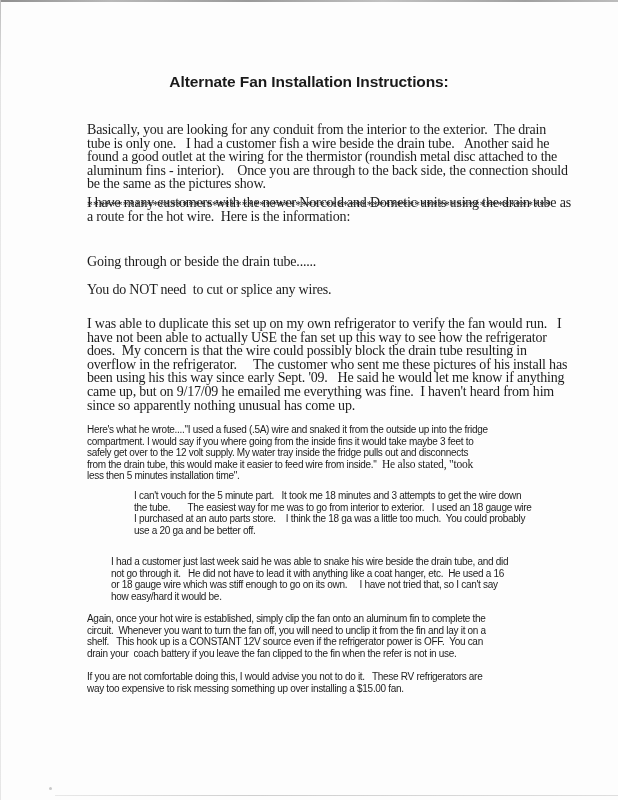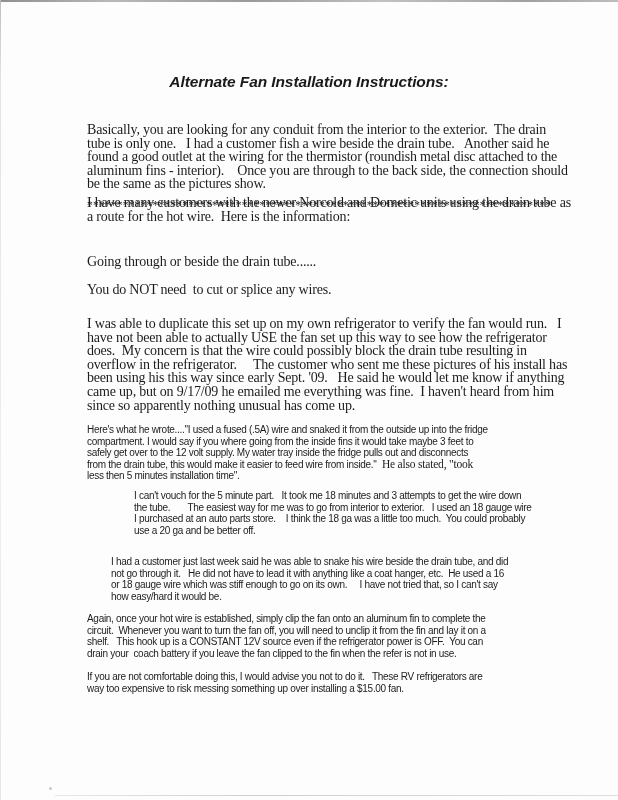--- a/index.html
+++ b/index.html
@@ -44,21 +44,20 @@
   }
   .doc-title {
     position: absolute;
     top: 73px; left: 0; right: 0;
     text-align: center;
     font-family: "Liberation Sans", sans-serif;
     font-weight: bold;
     font-size: 15.5px;
     letter-spacing: -0.1px;
     color: #1a1a1a;
-    font-style: italic;
   }
   .para {
     position: absolute;
     left: 87px;
     width: 525px;
     white-space: pre-wrap;
     text-align: left;
   }
   .serif-para {
     font-family: "Liberation Serif", serif;

